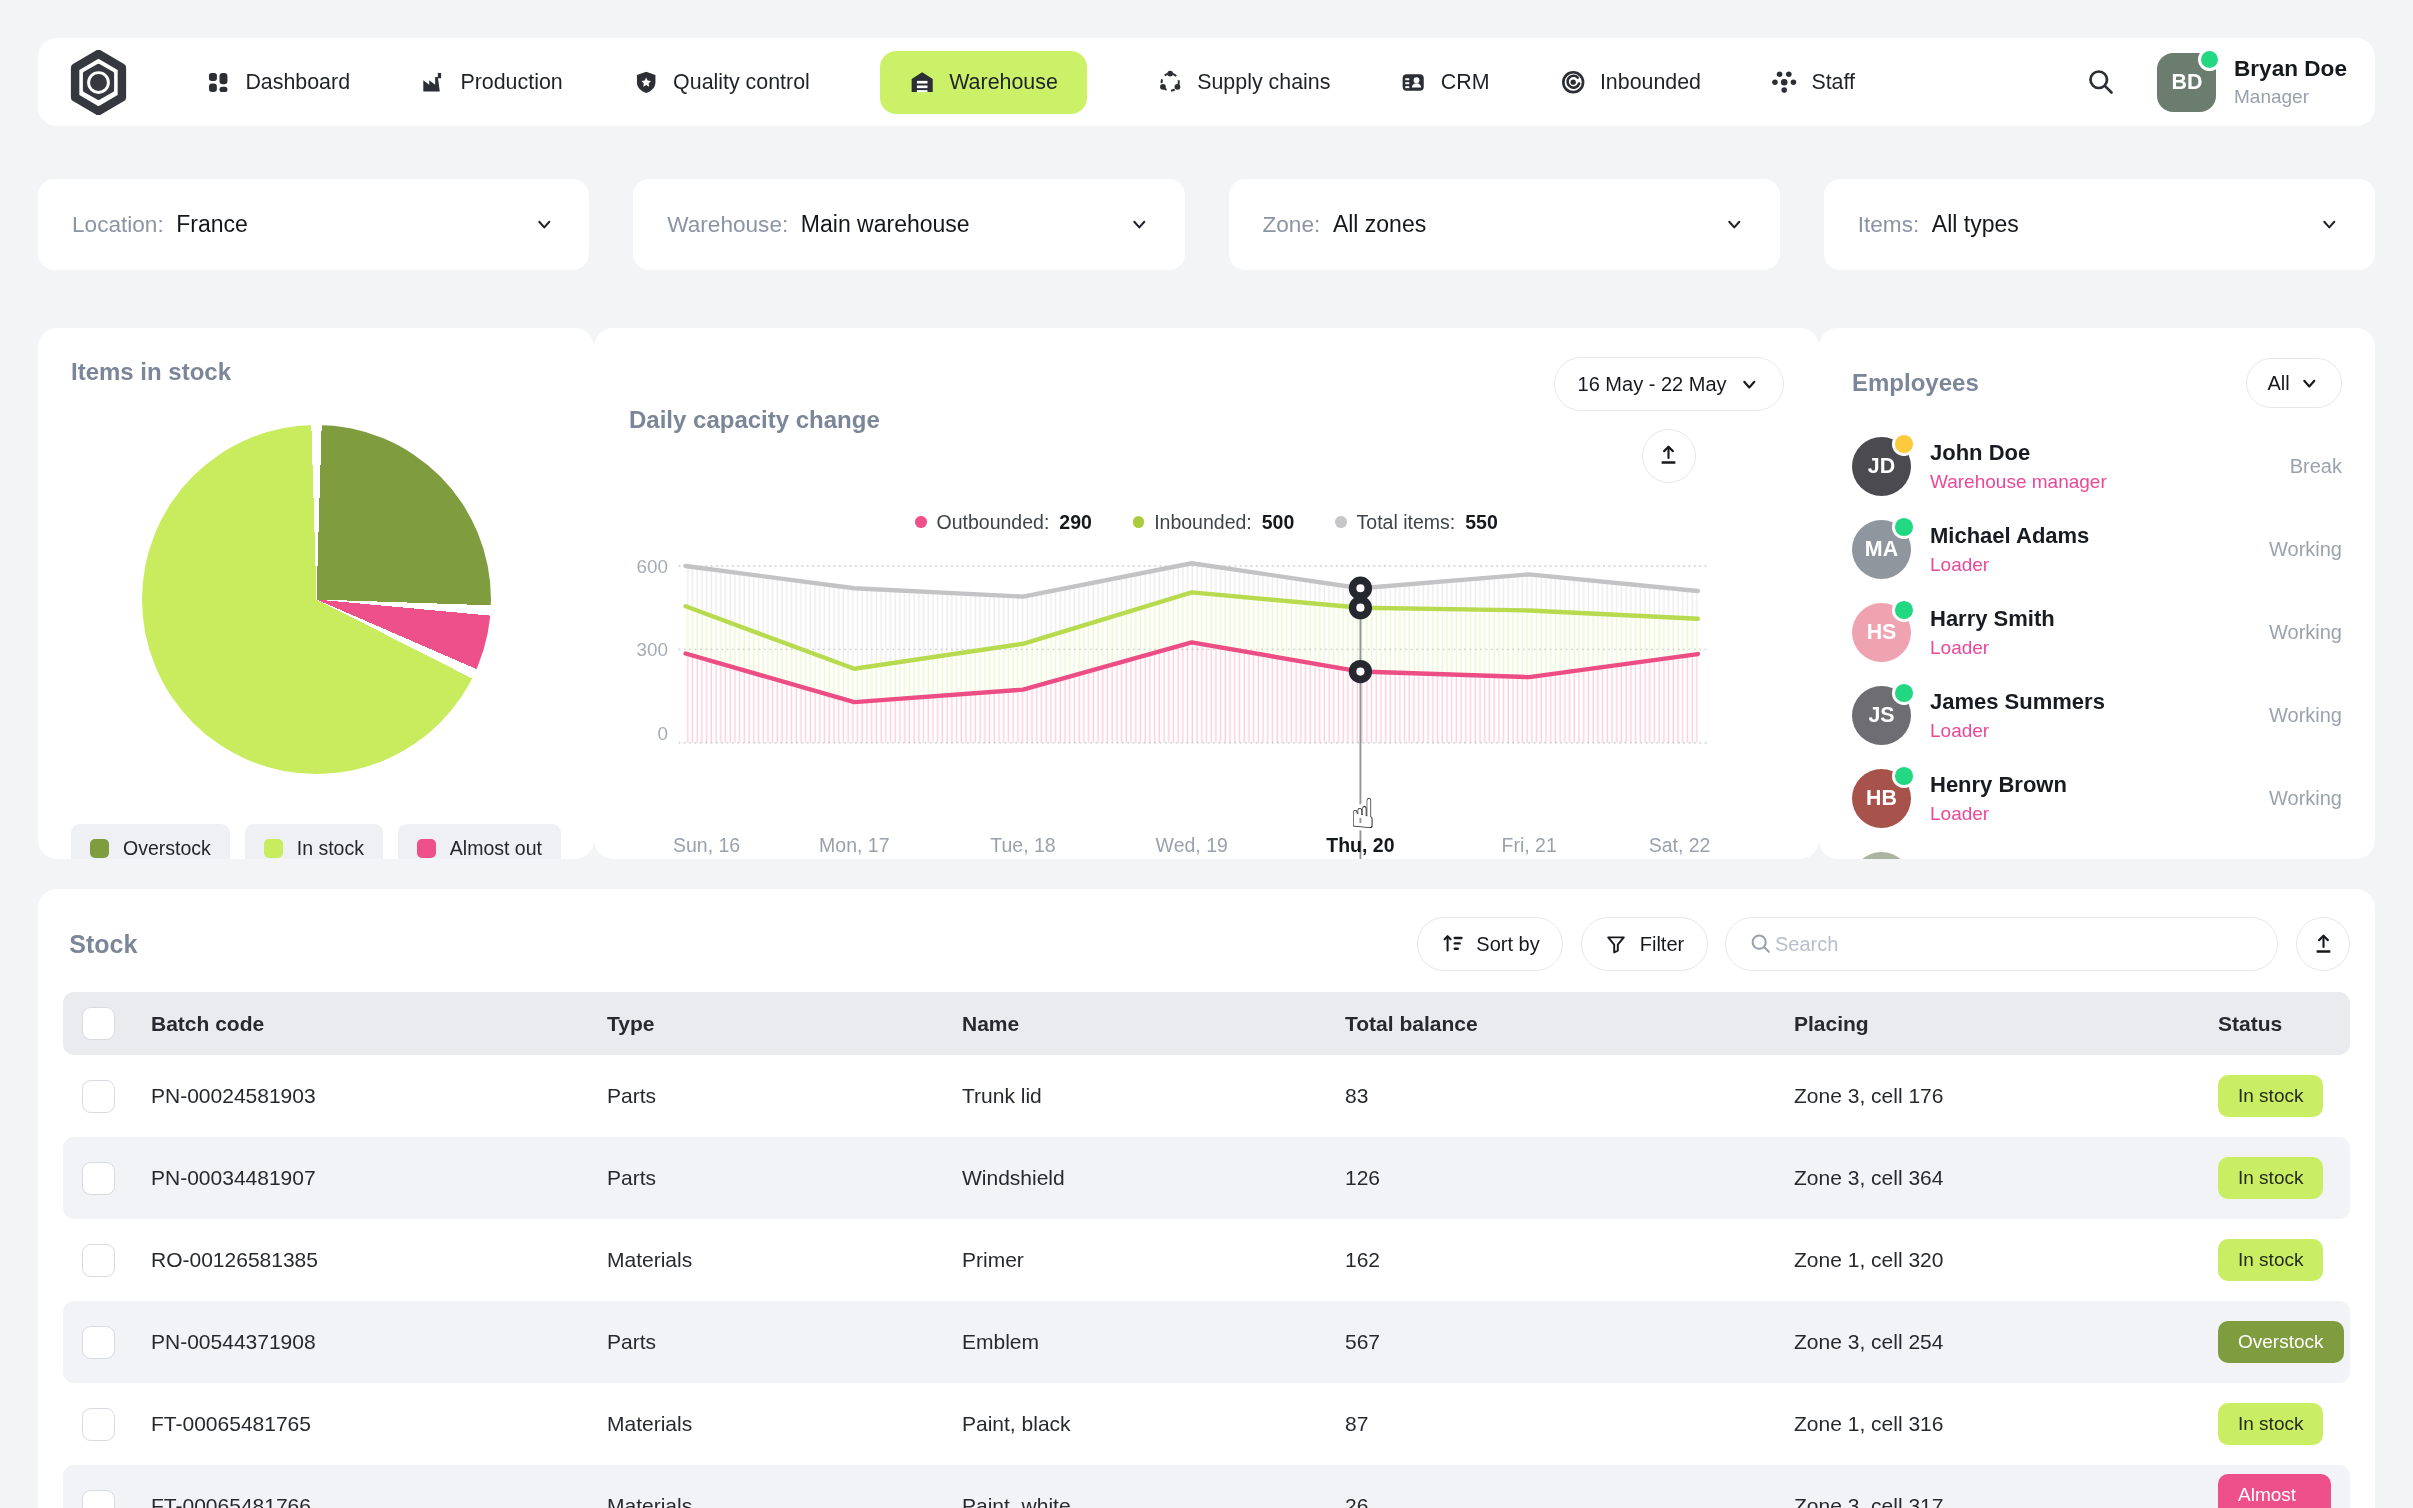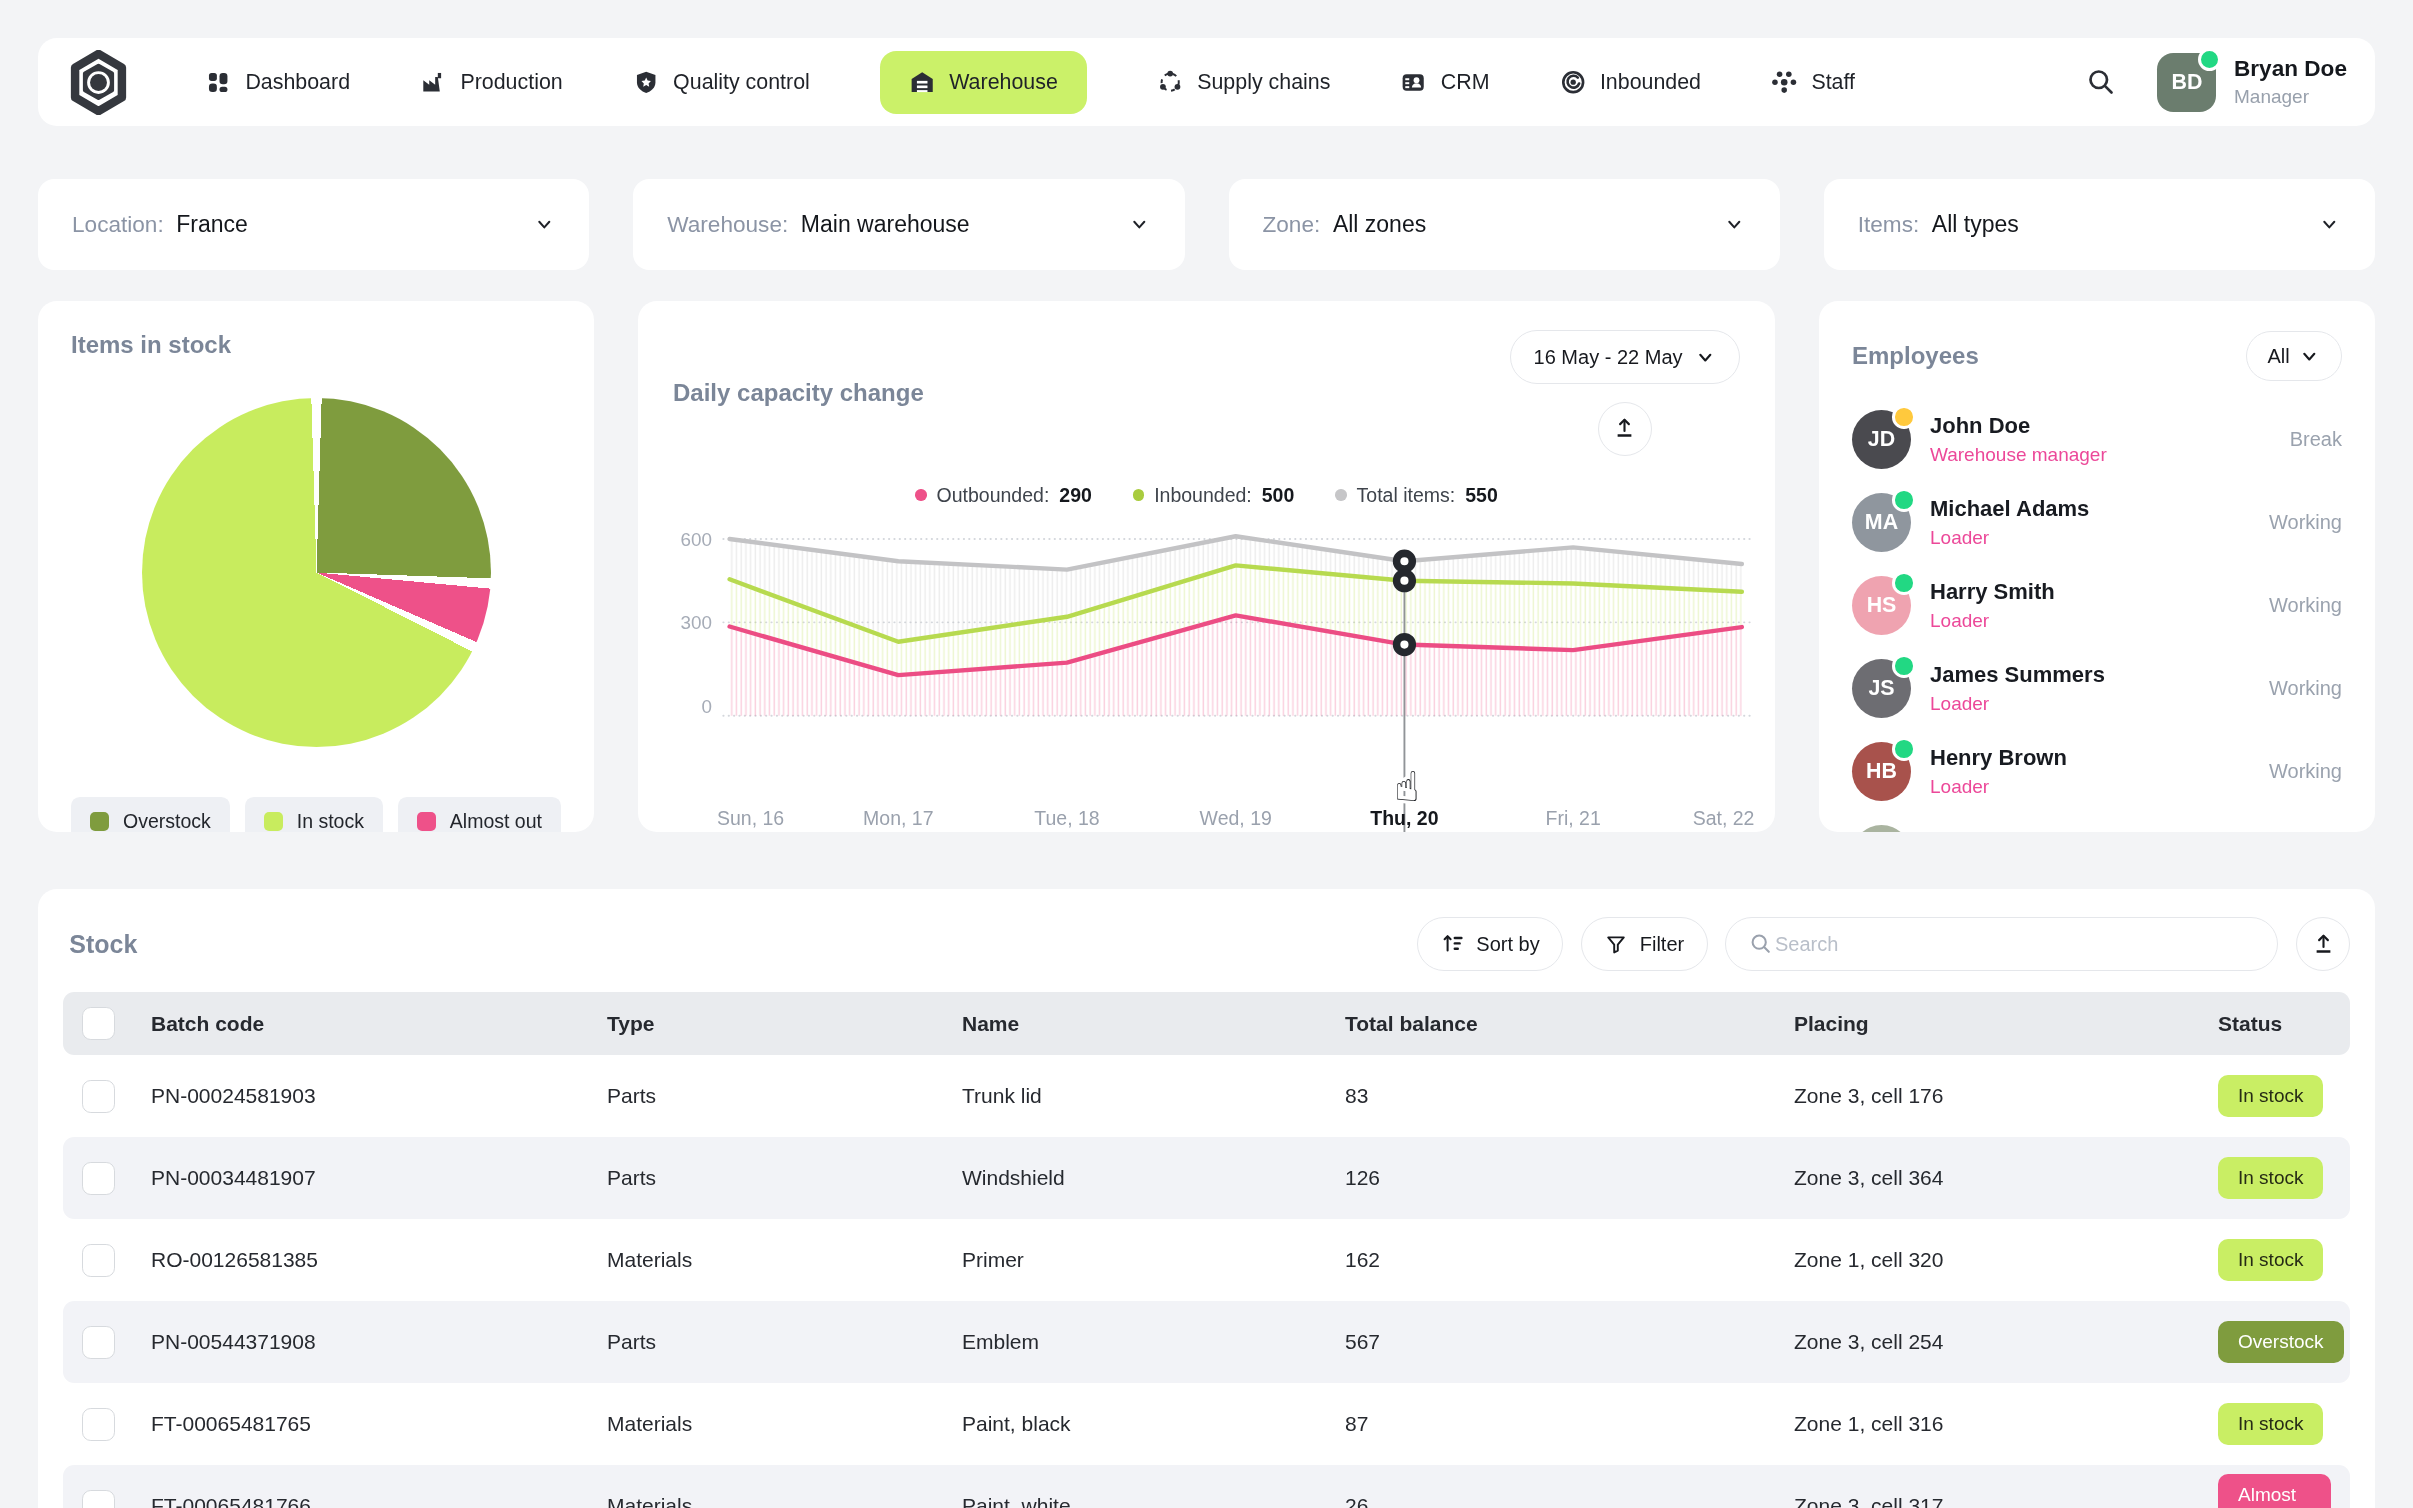--- a/index.html
+++ b/index.html
@@ -27,21 +27,21 @@
 
   
   .filters{position:absolute;left:38px;top:179px;right:38px;height:91px;display:flex;gap:44px;}
   .filter-card{flex:1;background:#fff;border-radius:16.3px;display:flex;align-items:center;padding:0 34px;gap:12.6px;cursor:pointer;}
   .filter-label{font-size:22.6px;color:#8b94a5;}
   .filter-value{font-size:23px;color:#14171c;}
   .filter-card .chev{margin-left:auto;}
   .chev svg{width:22.6px;height:22.6px;display:block;}
 
   
-  .cards-row{position:absolute;left:38px;top:301px;right:38px;height:531px;display:flex;gap:44px;}
+  .cards-row{position:absolute;left:38px;top:328px;right:38px;height:531px;display:flex;}
   .cards-row .card{box-sizing:border-box;overflow:hidden;}
   .card-title{font-size:24px;font-weight:700;color:#7b8698;}
 
   .pie-card{width:556px;padding:30px 33px;}
   .pie{width:349px;height:349px;border-radius:50%;margin:39px auto 0;cursor:pointer;}
   .pie-legend{display:flex;justify-content:space-between;margin-top:50px;}
   .chip{display:flex;align-items:center;gap:14px;background:#eef0f4;border-radius:8.8px;padding:12.6px 19px;font-size:19.5px;color:#23262c;}
   .chip .sw{width:19px;height:19px;border-radius:5px;flex:0 0 auto;}
 
   .chart-card{flex:1;padding:29px 35px;}

